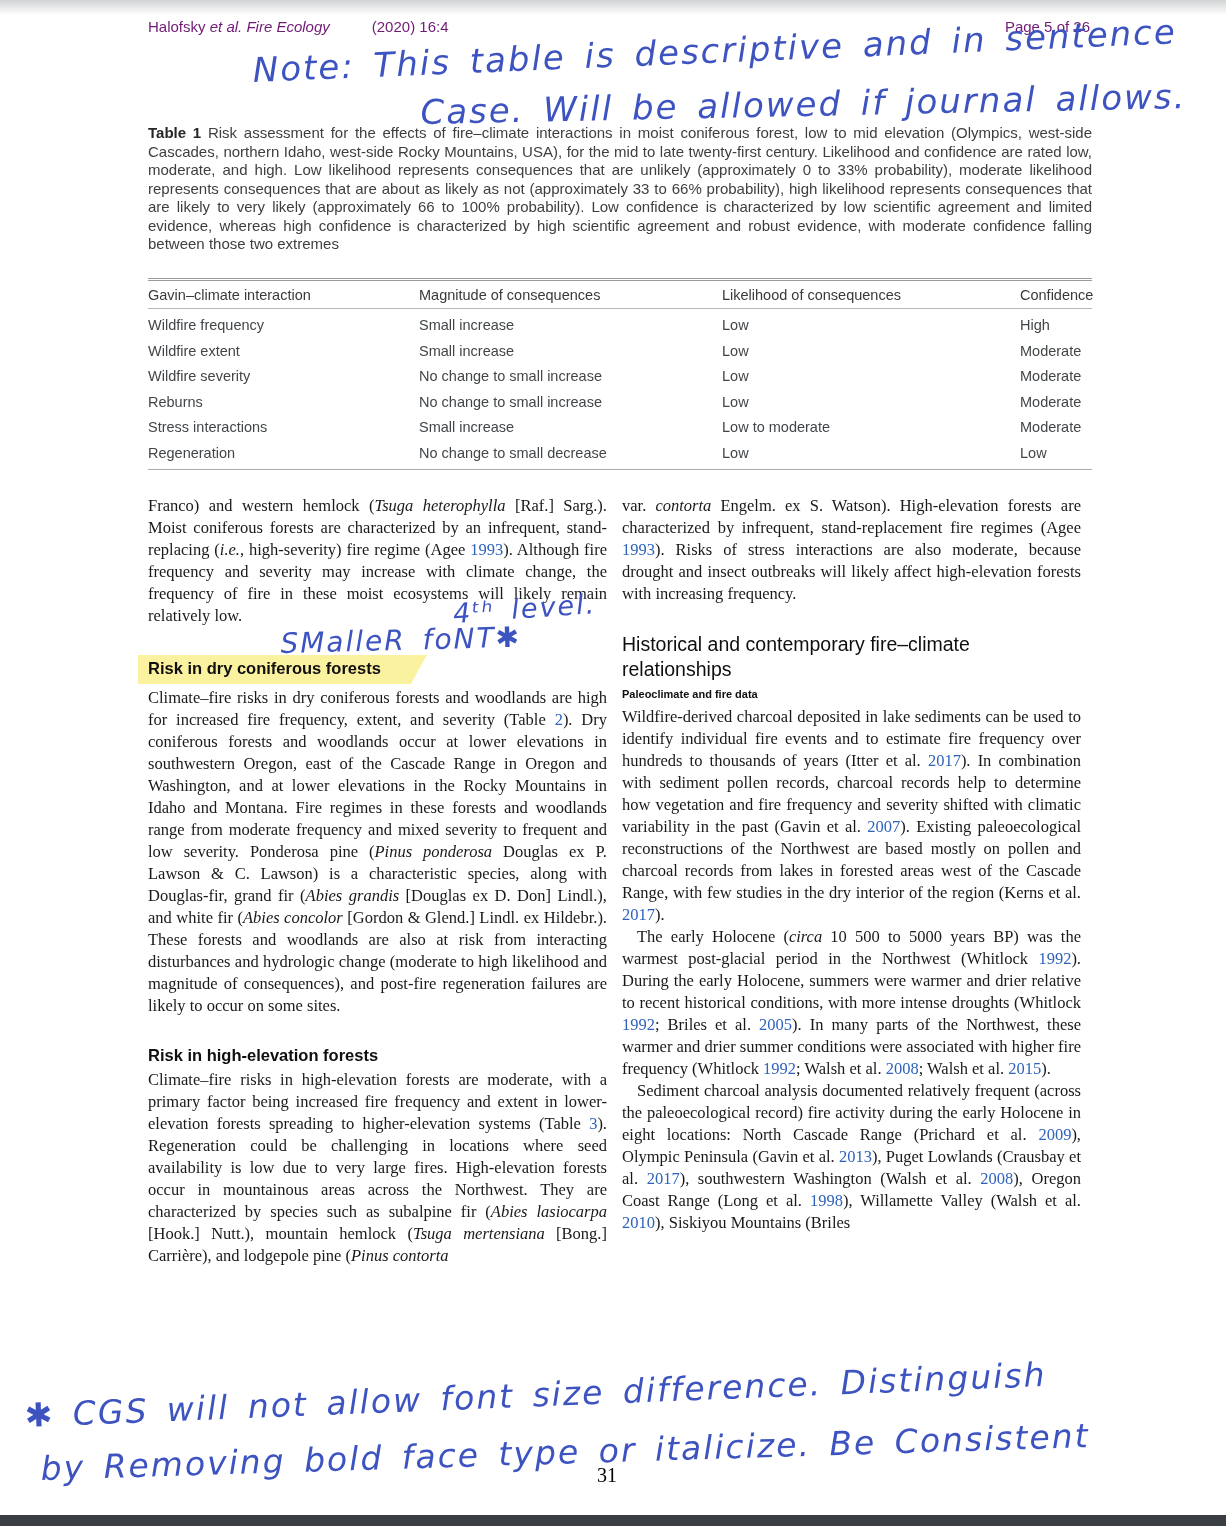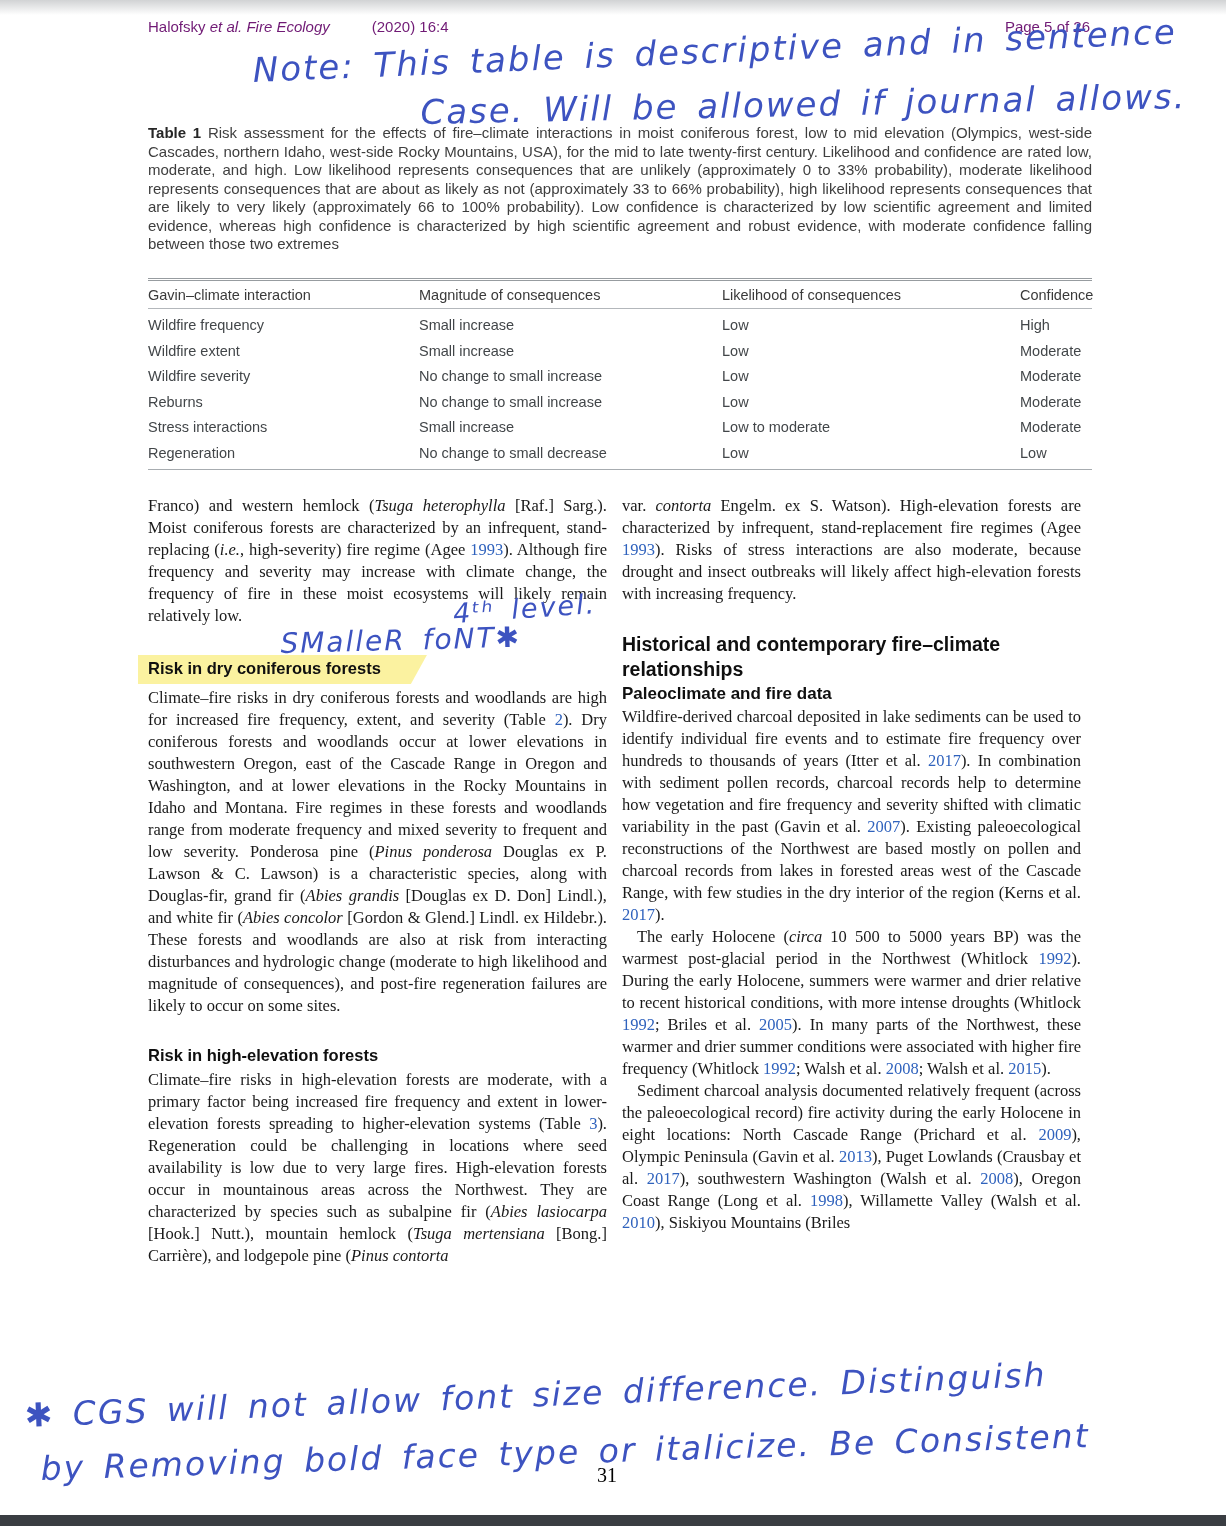--- a/index.html
+++ b/index.html
@@ -36,23 +36,23 @@
   .tbody{padding-bottom:4px;}
   
   .cols{position:absolute;left:148px;top:495px;width:944px;display:flex;gap:15px;}
   .colL,.colR{width:459px;font-size:16.5px;line-height:22px;text-align:justify;color:#191919;}
   .para{margin:0;}
   .para.indent{text-indent:15px;}
   .it{font-style:italic;}
   .lnk{color:var(--link);cursor:pointer;}
   .h-sub{font-family:"Liberation Sans",sans-serif;font-weight:bold;font-size:16.5px;
          line-height:21px;color:#0f0f0f;margin:28px 0 3px;text-align:left;}
-  .h-main{font-family:"Liberation Sans",sans-serif;font-weight:bold;font-size:19.5px;
+  .h-main{font-family:"Liberation Sans",sans-serif;font-weight:normal;font-size:19.5px;
          line-height:24.5px;color:#0f0f0f;margin:27px 0 2px;text-align:left;}
-  .h-sub3{font-family:"Liberation Sans",sans-serif;font-weight:bold;font-size:17px;
+  .h-sub3{font-family:"Liberation Sans",sans-serif;font-weight:bold;font-size:11px;
          line-height:20px;color:#0f0f0f;margin:3px 0 2px;text-align:left;}
   .hl{background:var(--highlight);display:inline-block;padding:3px 46px 5px 10px;margin-left:-10px;
       clip-path:polygon(0 0,100% 0,calc(100% - 16px) 100%,0 100%);}
   
   .hand{position:absolute;font-family:"DejaVu Sans",sans-serif;font-style:italic;
         color:var(--ink);white-space:nowrap;letter-spacing:2px;word-spacing:6px;
         transform-origin:left top;}
   .hand.top1{left:252px;top:50px;font-size:34px;transform:rotate(-2.4deg);}
   .hand.top2{left:420px;top:92px;font-size:34px;transform:rotate(-1.2deg);}
   .hand.m1{left:452px;top:598px;font-size:27px;transform:rotate(-4deg);}

